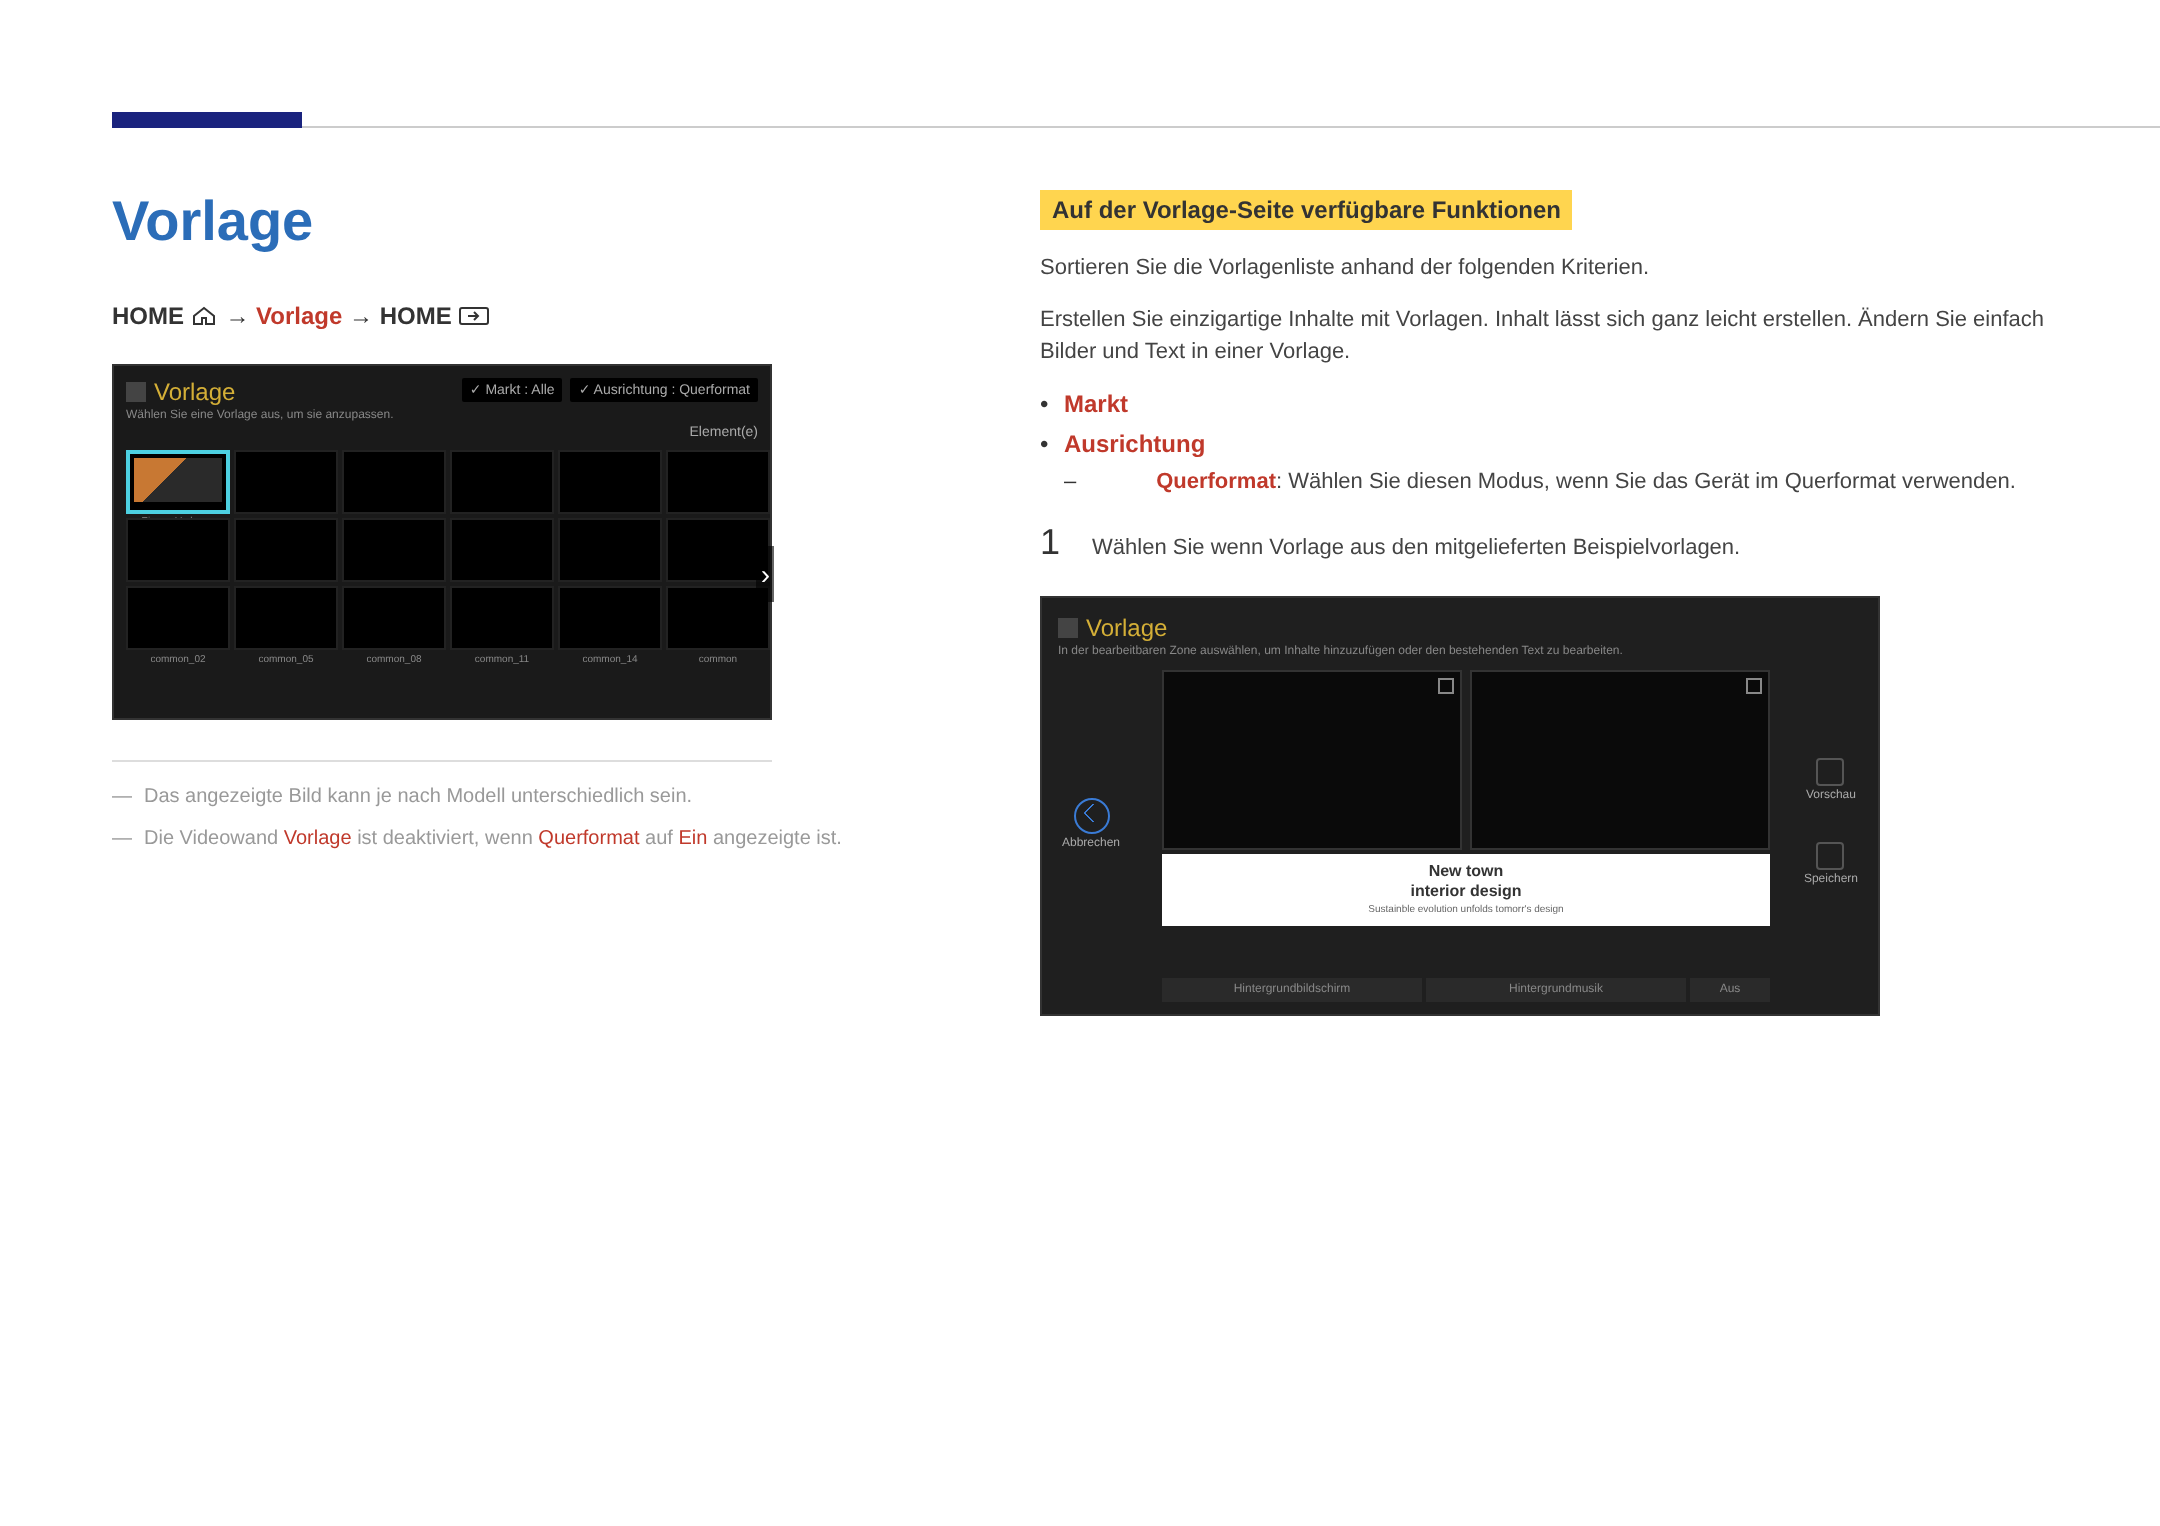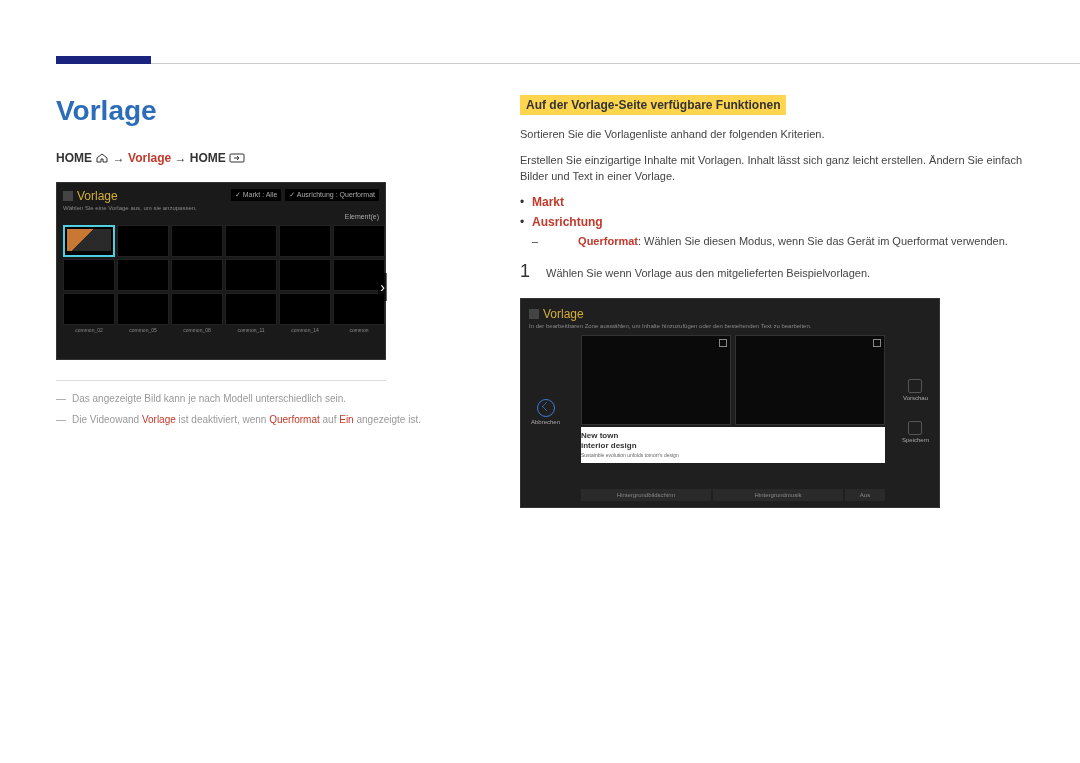--- a/index.html
+++ b/index.html
@@ -245,20 +245,21 @@
   width: 8px; height: 8px;
   border: 1px solid #888;
 }
 .caption-box {
   position: absolute;
   top: 128px;
   left: 60px;
   width: 304px;
   height: 36px;
   background: #fff;
+  text-align: center;
   font-size: 8px;
   padding-top: 4px;
   line-height: 1.3;
 }
 .caption-box .l1 { font-weight: bold; }
 .caption-box .l3 { font-size: 5px; color: #666; }
 .sidebtns {
   position: absolute;
   right: 10px;
   top: 80px;

